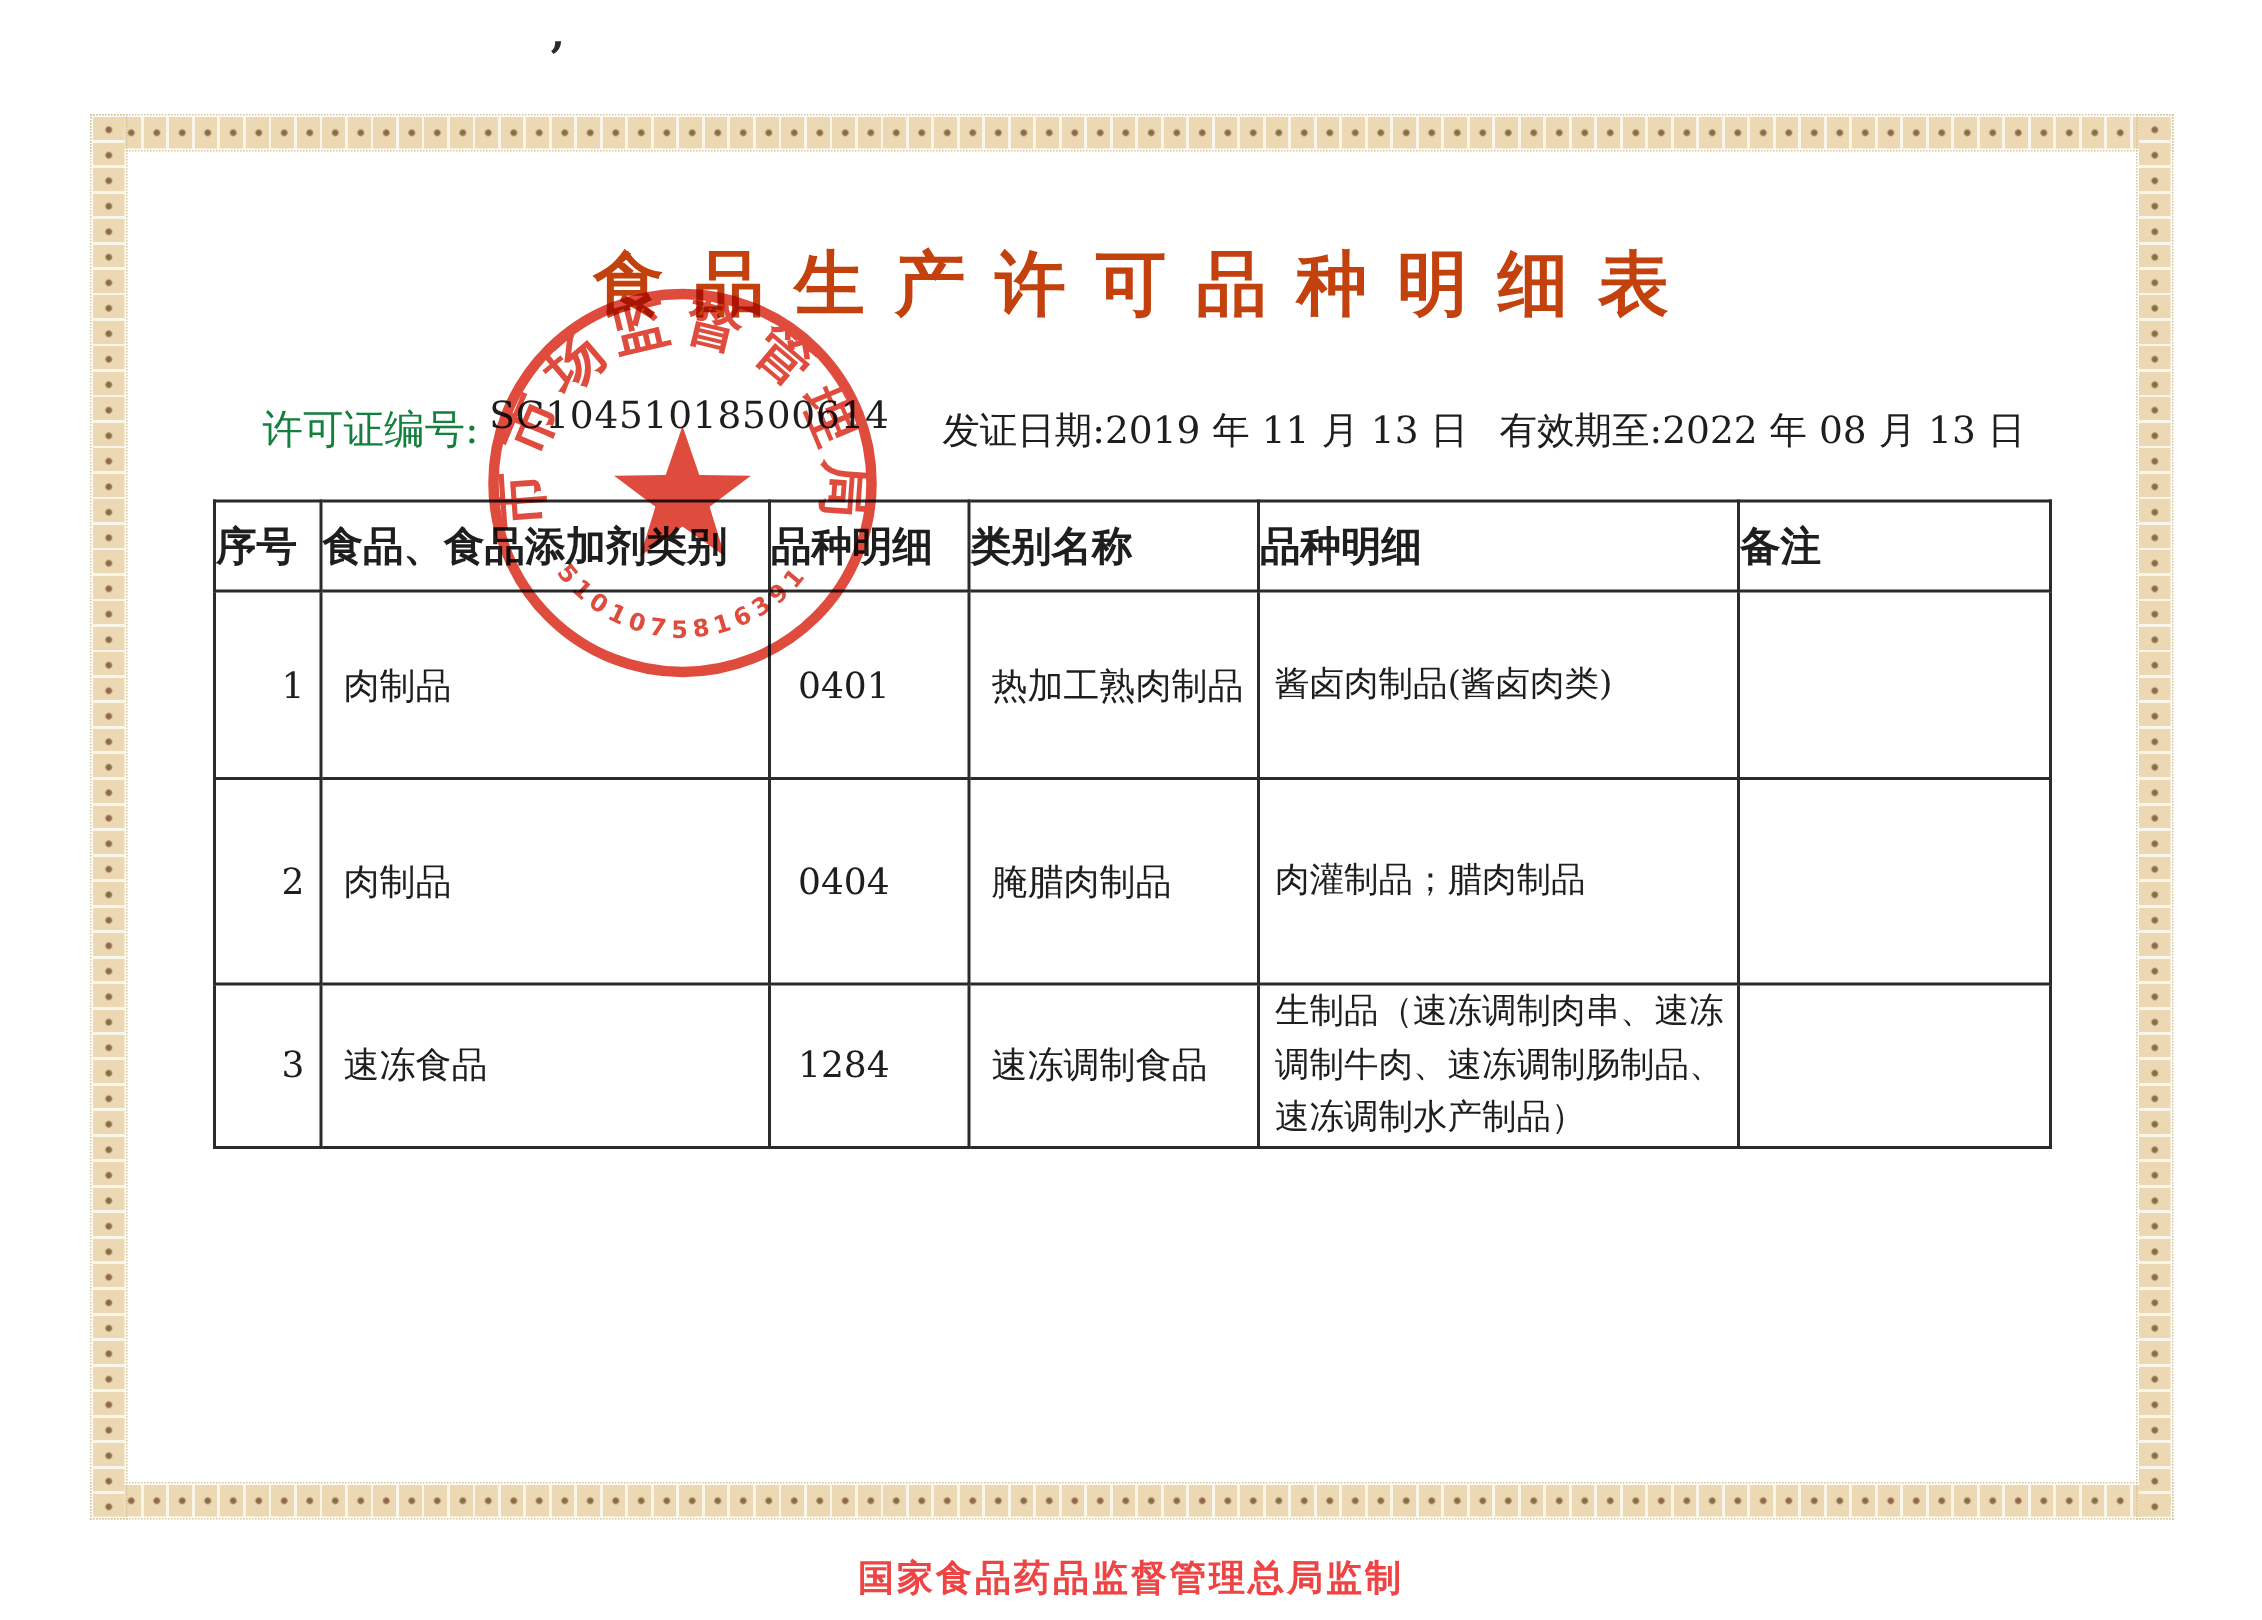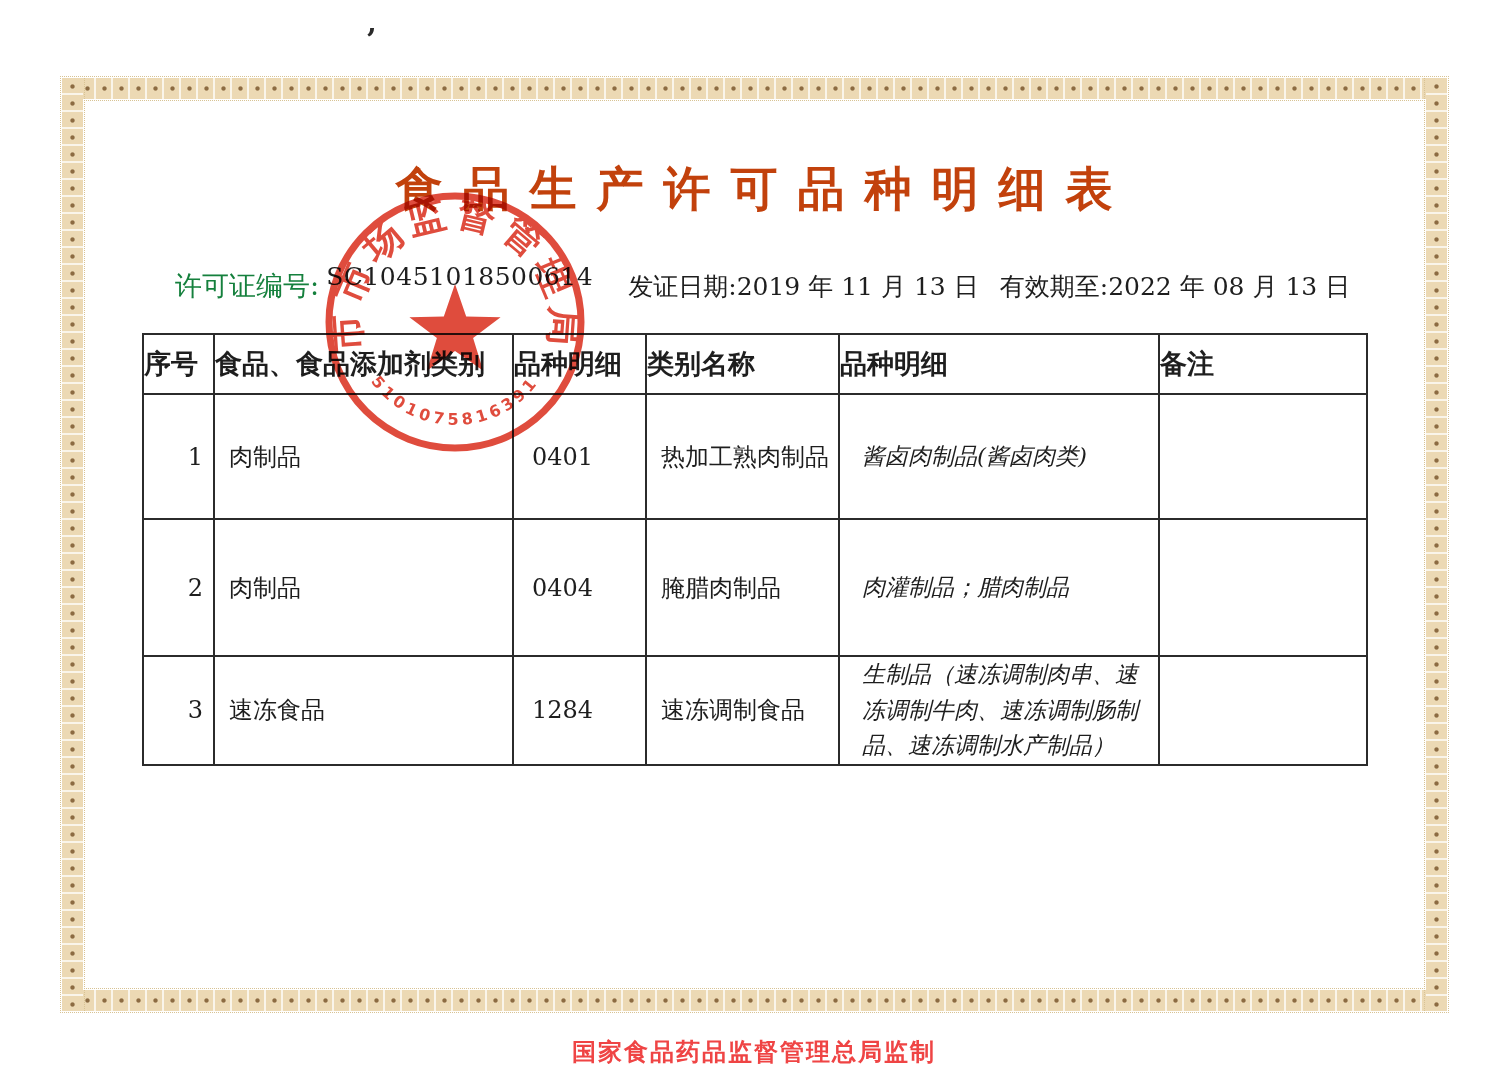--- a/index.html
+++ b/index.html
@@ -105,21 +105,21 @@
   }
   .license-table td { font-size: 24px; }
   .row-item-1 td { height: 125px; }
   .row-item-2 td { height: 137px; }
   .row-item-3 td { height: 102px; }
   .row-warehouse td { height: 120px; }
   td.cell-no { text-align: right; padding-right: 10px; }
   td.cell-category { padding-left: 14px; }
   td.cell-code { padding-left: 18px; }
   td.cell-name { padding-left: 14px; }
-  td.cell-detail { padding-left: 22px; padding-right: 6px; font-size: 23px; line-height: 1.55; font-style: italic; }
+  td.cell-detail { padding-left: 10px; padding-right: 6px; font-size: 23px; line-height: 1.55; }
   td.cell-remark { }
   td.cell-warehouse-label {
     font-size: 27px;
     font-weight: bold;
     line-height: 1.5;
     padding: 4px 2px 4px 7px;
     word-break: break-all;
     vertical-align: middle;
   }
   td.cell-warehouse-value {

